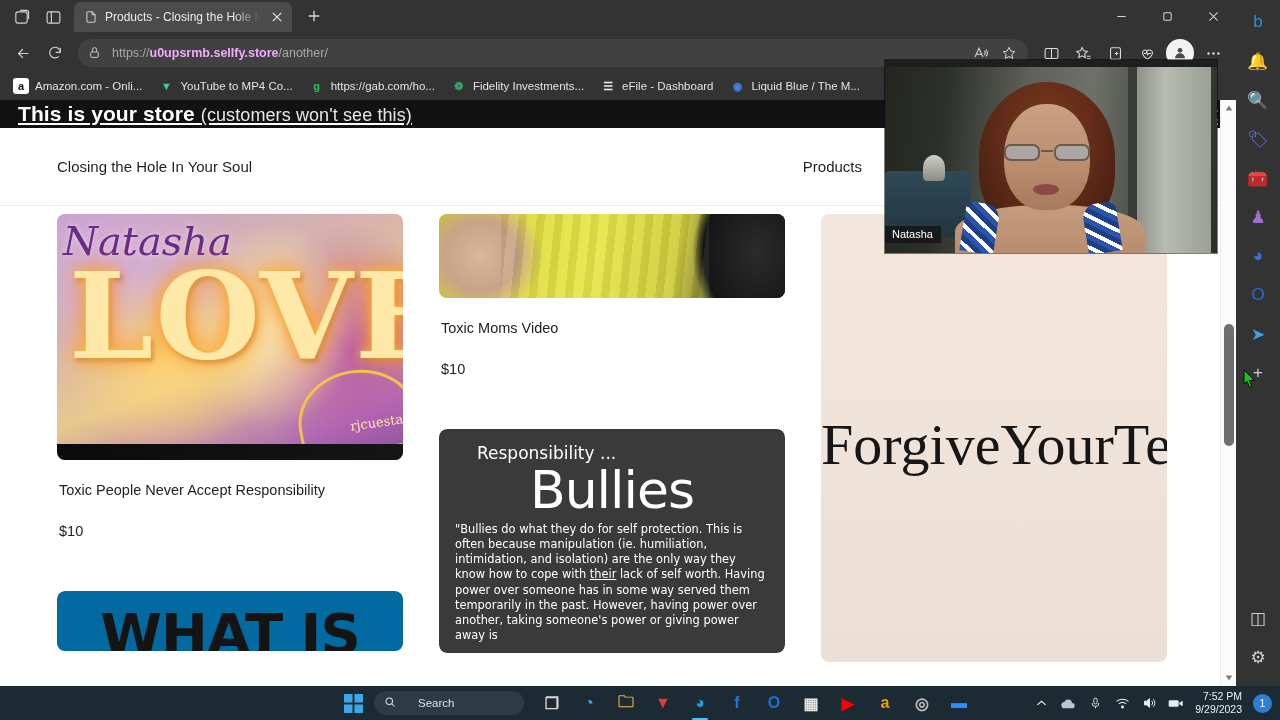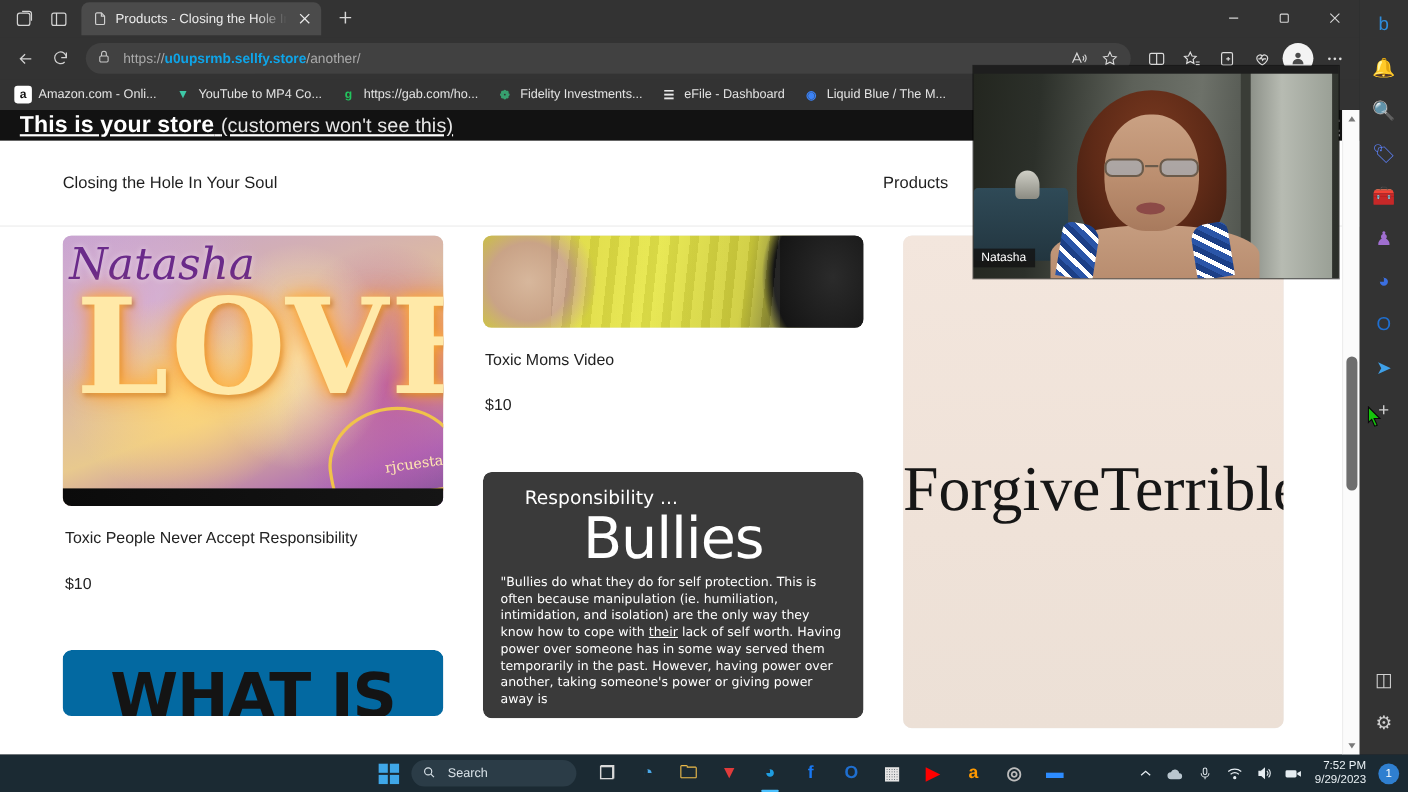--- a/index.html
+++ b/index.html
@@ -41,21 +41,21 @@
 
   
   .navbar { height: 38px; background: #333333; display: flex; align-items: center; padding: 0 8px; gap: 2px; }
   .nav-btn { width: 30px; height: 30px; display:flex; align-items:center; justify-content:center; border-radius:5px; color:#d2d2d2; flex: 0 0 30px;}
   .omnibox {
     flex: 1 1 auto; height: 28px; margin: 0 6px; background: #414141; border-radius: 14px;
     display: flex; align-items: center; padding: 0 6px 0 10px; gap: 8px; min-width: 0;
   }
   .omnibox .lock { width: 16px; height: 16px; color: #c9c9c9; flex: 0 0 16px; }
   .url { font-size: 12.5px; color: #a9a9a9; white-space: nowrap; overflow: hidden; }
-  .url b { color: #0ea5e9; font-weight: 700; }
+  .url b { color: #f0abfc; font-weight: 700; }
   .omni-actions { display: flex; align-items: center; gap: 2px; margin-left: auto; }
   .omni-ico { width: 26px; height: 26px; display:flex; align-items:center; justify-content:center; border-radius:13px; color:#d8d8d8; }
   .bar-ico { width: 30px; height: 30px; display:flex;align-items:center;justify-content:center;border-radius:5px;color:#dcdcdc;flex:0 0 30px;}
   .avatar-btn { width: 28px; height: 28px; border-radius: 50%; background: #f3f3f3; display:flex;align-items:center;justify-content:center; color:#4a4a4a; margin:0 2px; flex:0 0 28px;}
 
   
   .bookmarks { height: 28px; background: #333333; display: flex; align-items: center; padding: 0 6px; gap: 2px; overflow: hidden; }
   .bm { display: flex; align-items: center; gap: 6px; padding: 3px 7px; border-radius: 4px; color: #e3e3e3; font-size: 11.5px; white-space: nowrap; }
   .bm-ico { width: 16px; height: 16px; flex: 0 0 16px; display:flex;align-items:center;justify-content:center; border-radius:3px; font-size:11px; font-weight:700;}
 
@@ -223,21 +223,21 @@
     font-size: 11px; padding: 2px 8px 3px 7px;
   }
   .webcam .topstrip { position:absolute; left:0; right:0; top:0; height:7px; background:#1e1e1e; }
 
   
   .taskbar { position: absolute; left: 0; bottom: 0; width: 1280px; height: 34px; background: #1b2a33; display: flex; align-items: center; }
   .tb-center { position: absolute; left: 340px; display: flex; align-items: center; gap: 8px; }
   .tb-start { width: 26px; height: 26px; display:flex;align-items:center;justify-content:center; }
   .tb-search {
     width: 150px; height: 24px; background: #2b3c47; border-radius: 12px; display: flex; align-items: center;
-    gap: 11px; padding: 0 10px; color: #d9e2e8; font-size: 11.5px;
+    gap: 22px; padding: 0 10px; color: #d9e2e8; font-size: 11.5px;
   }
   .tb-app { width: 28px; height: 28px; display: flex; align-items: center; justify-content: center; position: relative; border-radius: 5px; }
   .tb-app.active::after { content:""; position:absolute; bottom:-3px; left:6px; right:6px; height:2.5px; background:#4cc2ff; border-radius:2px; }
   .tray { position: absolute; right: 8px; display: flex; align-items: center; gap: 11px; color: #e6edf2; }
   .tray-ico { width: 16px; height: 16px; display:flex;align-items:center;justify-content:center; }
   .clock { font-size: 10.5px; line-height: 1.25; text-align: right; color: #eaf1f5; }
   .notif-badge { width: 19px; height: 19px; border-radius: 50%; background: #2f7fd0; color: #fff; font-size: 10.5px;
     display:flex;align-items:center;justify-content:center; }
 
   
@@ -463,20 +463,21 @@
               <div class="u-big">Bullies</div>
               <div class="u-body"><span>"Bullies do what they do for self protection. This is often because manipulation (ie. humiliation, intimidation, and isolation) are the only way they know how to cope with </span><u>their</u><span> lack of self worth. Having power over someone has in some way served them temporarily in the past. However, having power over another, taking someone's power or giving power away is</span></div>
             </div>
           </div>
         </div>
 
         <div class="col">
           <div class="card-img">
             <div class="art-forgive">
               <div class="line">Forgive</div>
+              <div class="line">Your</div>
               <div class="line">Terrible</div>
               <div class="line">Parents</div>
               <div class="line">for</div>
               <div class="script">Yo</div>
             </div>
           </div>
         </div>
 
       </div>
     </div>

